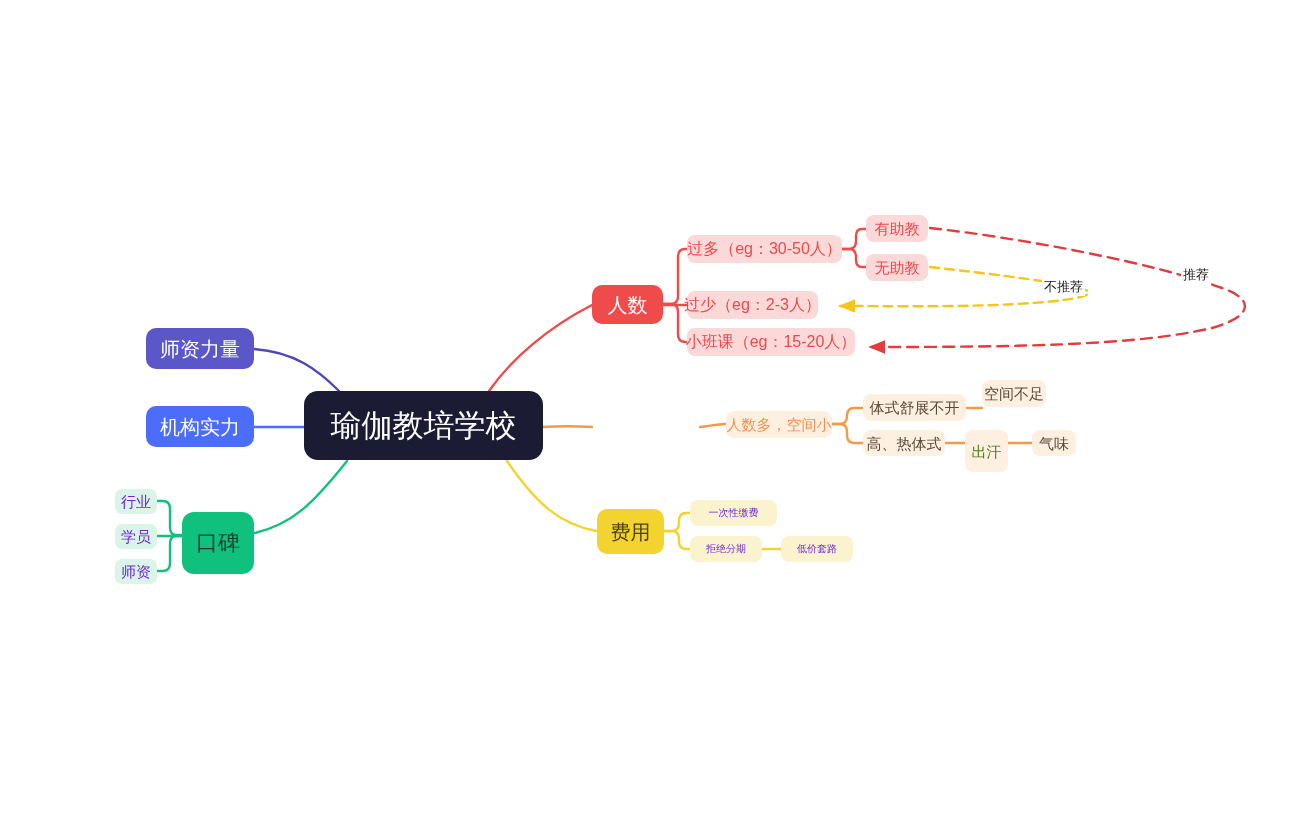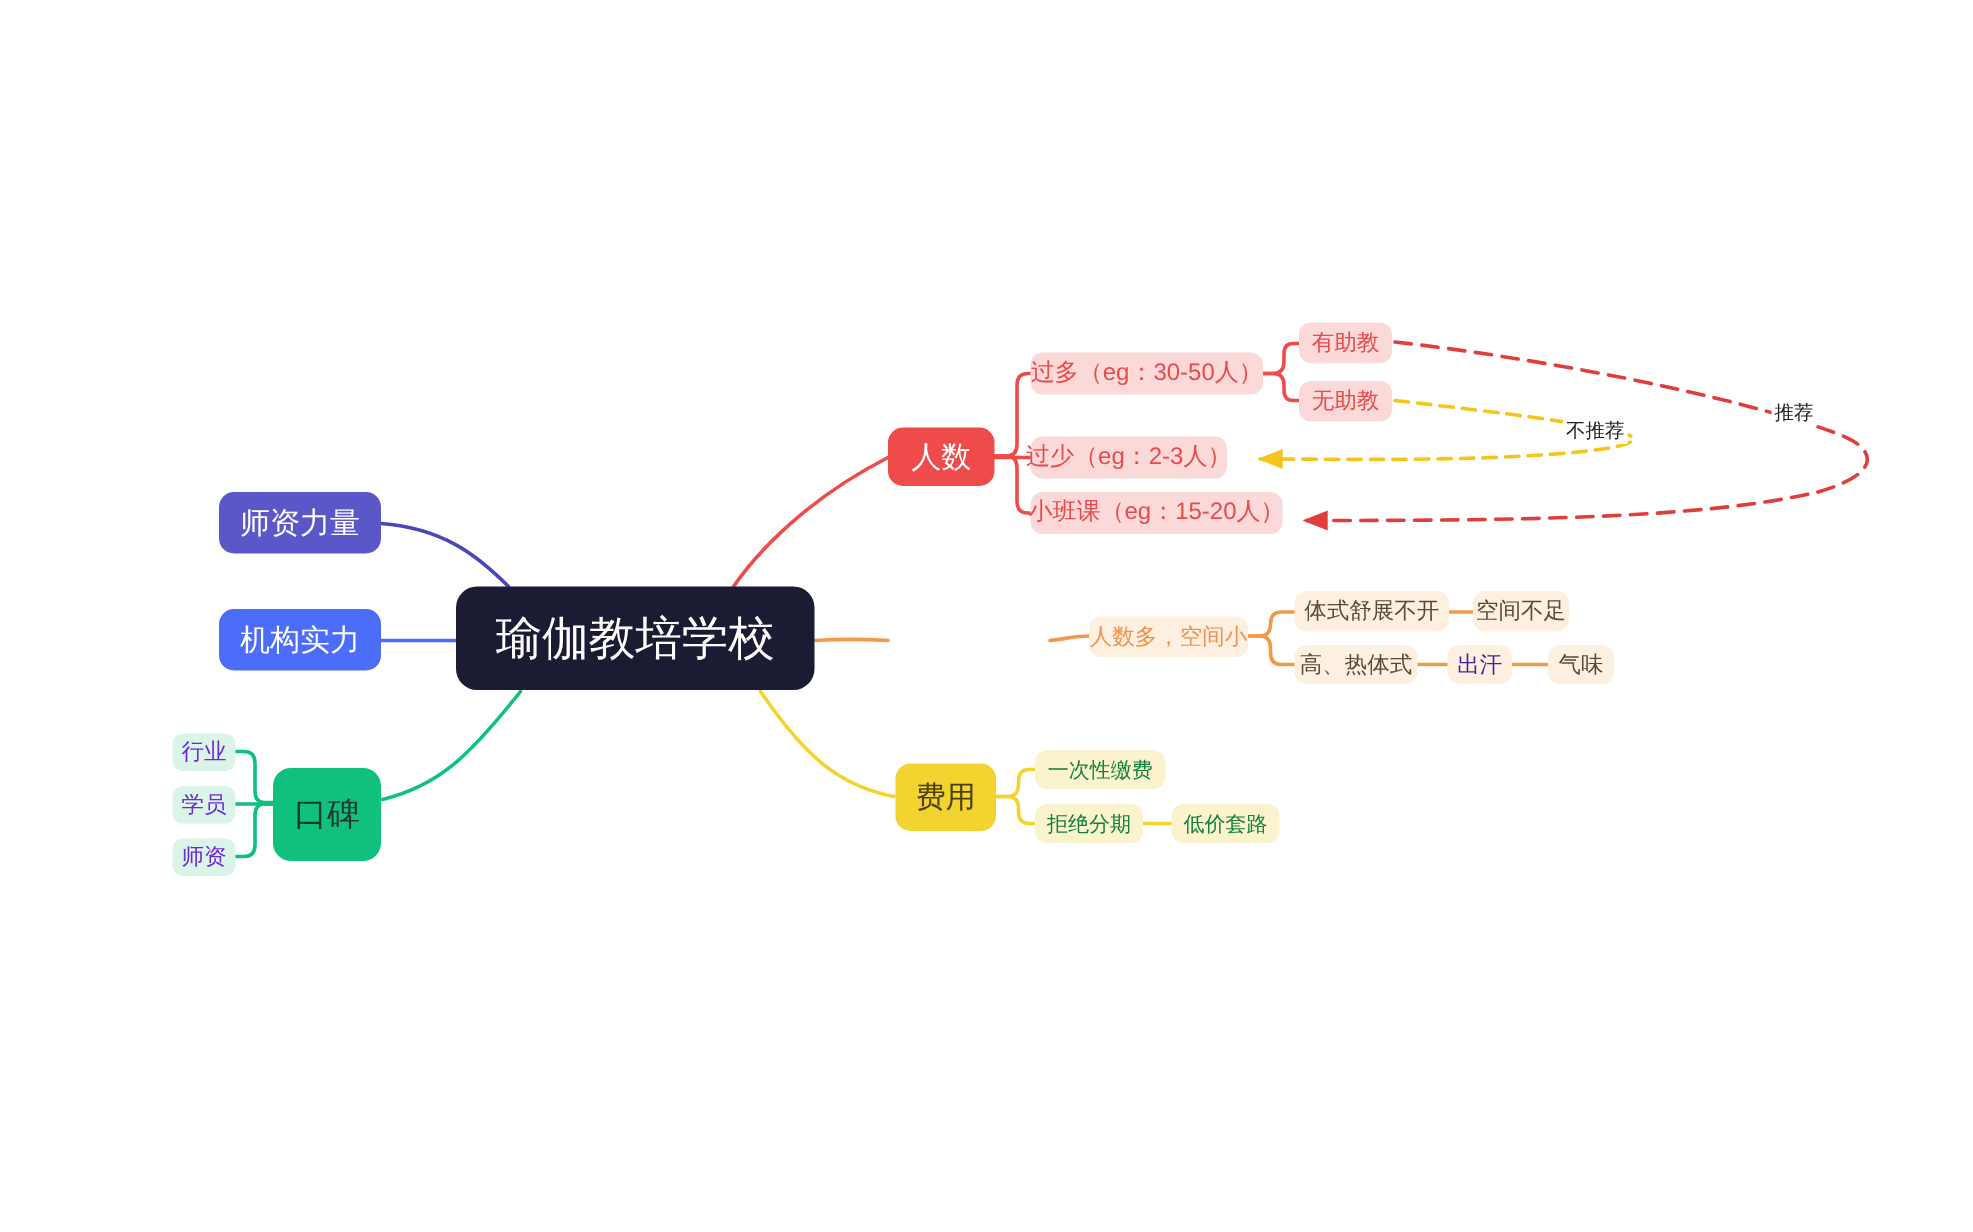--- a/index.html
+++ b/index.html
@@ -30,27 +30,27 @@
   #n-too_many{left:687px;top:235px;width:155px;height:28px;font-size:16px;}
   #n-too_few{left:687px;top:291px;width:131px;height:28px;font-size:16px;}
   #n-small_class{left:687px;top:328px;width:168px;height:28px;font-size:16px;}
   #n-with_ta{left:866px;top:215px;width:62px;height:27px;font-size:15px;}
   #n-without_ta{left:866px;top:254px;width:62px;height:27px;font-size:15px;}
   
   #n-teaching_env{left:592px;top:407px;width:108px;height:41px;background:#f2994a;color:#3d2d1b;border-radius:10px;font-size:20px;}
   .cream{background:#fdf0e1;border-radius:8px;font-size:15px;}
   #n-crowded{left:726px;top:411px;width:106px;height:27px;color:#f0924d;}
   #n-poses_cramped{left:863px;top:394px;width:103px;height:27px;color:#5c4936;}
-  #n-insufficient_space{left:982px;top:394px;width:64px;height:27px;color:#5c4936;}
+  #n-insufficient_space{left:982px;top:380px;width:64px;height:27px;color:#5c4936;}
   #n-hot_styles{left:863px;top:430px;width:82px;height:26px;color:#5c4936;}
-  #n-sweat{left:965px;top:430px;width:43px;height:26px;color:#4c1d95;}
+  #n-sweat{left:965px;top:430px;width:43px;height:42px;color:#4d7c0f;}
   #n-odor{left:1032px;top:430px;width:44px;height:26px;color:#5c4936;}
   
   #n-fees{left:597px;top:509px;width:67px;height:45px;background:#f2d32f;color:#4c3f12;border-radius:10px;font-size:20px;}
-  .lightyellow{background:#faf3cd;color:#15803d;border-radius:8px;font-size:14px;}
+  .lightyellow{background:#faf3cd;color:#6d28d9;border-radius:8px;font-size:10px;}
   #n-one_time{left:690px;top:500px;width:87px;height:26px;}
   #n-refuse_installments{left:690px;top:536px;width:72px;height:26px;}
   #n-low_price_trap{left:781px;top:536px;width:72px;height:26px;}
   
   #lbl-not_recommend{left:1042px;top:279px;}
   #lbl-recommend{left:1181px;top:267px;}
 </style>
 </head>
 <body>
 

